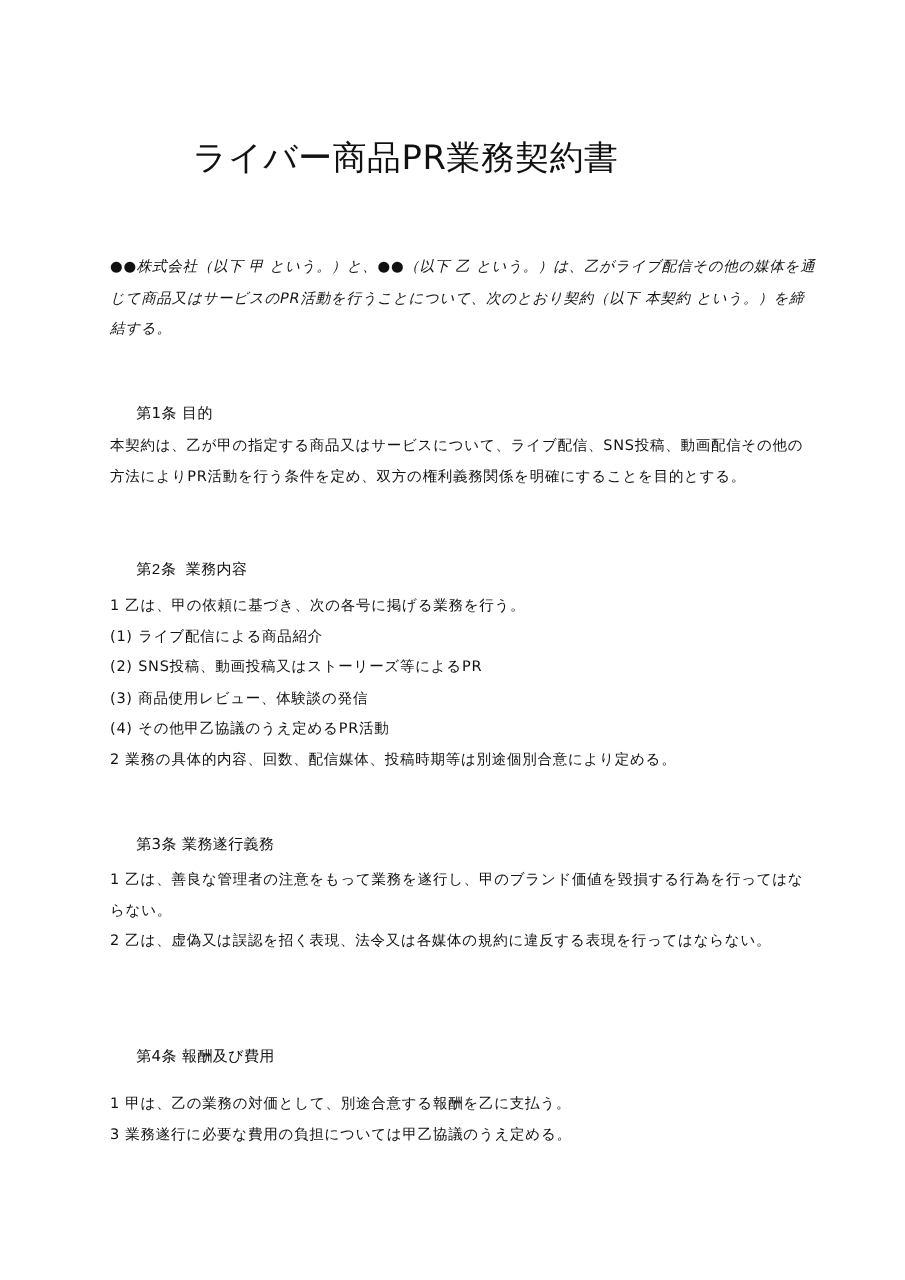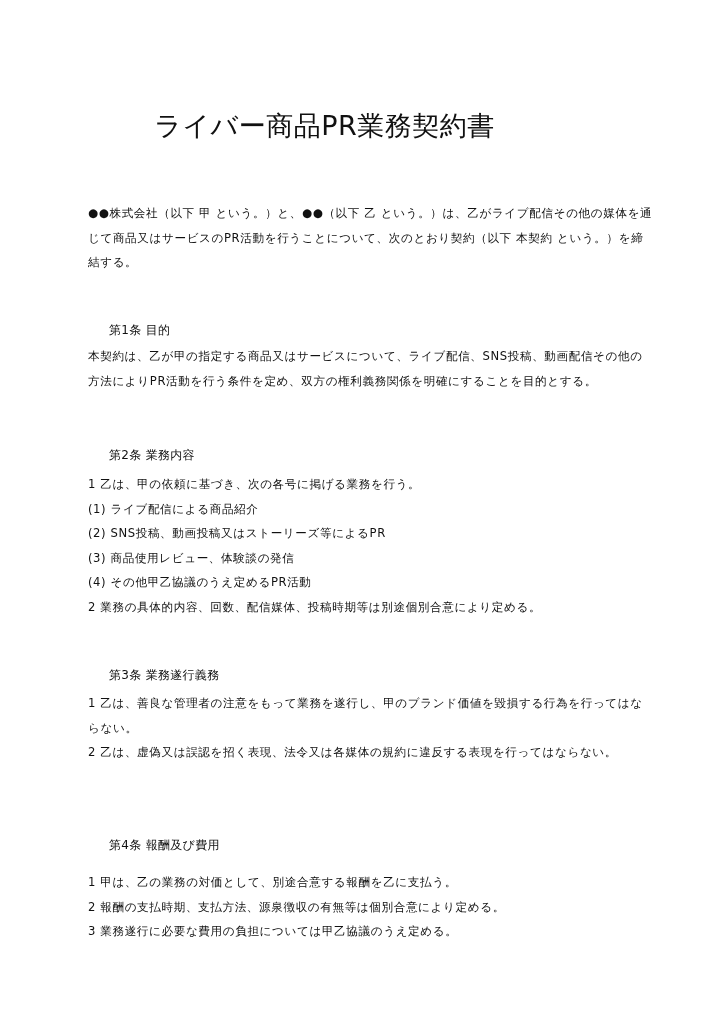--- a/index.html
+++ b/index.html
@@ -11,48 +11,47 @@
           letter-spacing: 0.6px; }
   .heading { position: absolute; left: 101px; font-size: 12px; letter-spacing: 0.3px; margin-left: 8px; }
   .line { display: block; white-space: nowrap; }
 </style>
 </head>
 <body>
 
 <div>
   <div class="title">ライバー商品PR業務契約書</div>
 
-  <div class="para" style="top:201px;">
+  <div class="para" style="top:201px;font-style:italic;">
     <span class="line">●●株式会社（以下 甲 という。）と、●●（以下 乙 という。）は、乙がライブ配信その他の媒体を通</span>
     <span class="line">じて商品又はサービスのPR活動を行うことについて、次のとおり契約（以下 本契約 という。）を締</span>
     <span class="line">結する。</span>
   </div>
 
   <div class="heading" style="top:322px;">第1条 目的</div>
   <div class="para" style="top:344px;">
     <span class="line">本契約は、乙が甲の指定する商品又はサービスについて、ライブ配信、SNS投稿、動画配信その他の</span>
     <span class="line">方法によりPR活動を行う条件を定め、双方の権利義務関係を明確にすることを目的とする。</span>
   </div>
 
-  <div class="heading" style="top:447px;">第2条 業務内容</div>
+  <div class="heading" style="top:447px;font-family:Liberation Mono, monospace;">第2条 業務内容</div>
   <div class="para" style="top:472px;">
     <span class="line">1 乙は、甲の依頼に基づき、次の各号に掲げる業務を行う。</span>
     <span class="line">(1) ライブ配信による商品紹介</span>
     <span class="line">(2) SNS投稿、動画投稿又はストーリーズ等によるPR</span>
     <span class="line">(3) 商品使用レビュー、体験談の発信</span>
     <span class="line">(4) その他甲乙協議のうえ定めるPR活動</span>
     <span class="line">2 業務の具体的内容、回数、配信媒体、投稿時期等は別途個別合意により定める。</span>
   </div>
 
   <div class="heading" style="top:667px;">第3条 業務遂行義務</div>
   <div class="para" style="top:691px;">
     <span class="line">1 乙は、善良な管理者の注意をもって業務を遂行し、甲のブランド価値を毀損する行為を行ってはな</span>
     <span class="line">らない。</span>
     <span class="line">2 乙は、虚偽又は誤認を招く表現、法令又は各媒体の規約に違反する表現を行ってはならない。</span>
   </div>
 
   <div class="heading" style="top:837px;">第4条 報酬及び費用</div>
   <div class="para" style="top:832px;margin-top:38px;">
     <span class="line">1 甲は、乙の業務の対価として、別途合意する報酬を乙に支払う。</span>
-    <span class="line">2 報酬の支払時期、支払方法、源泉徴収の有無等は個別合意により定める。</span>
     <span class="line">3 業務遂行に必要な費用の負担については甲乙協議のうえ定める。</span>
   </div>
 </div>
 
 </body></html>

